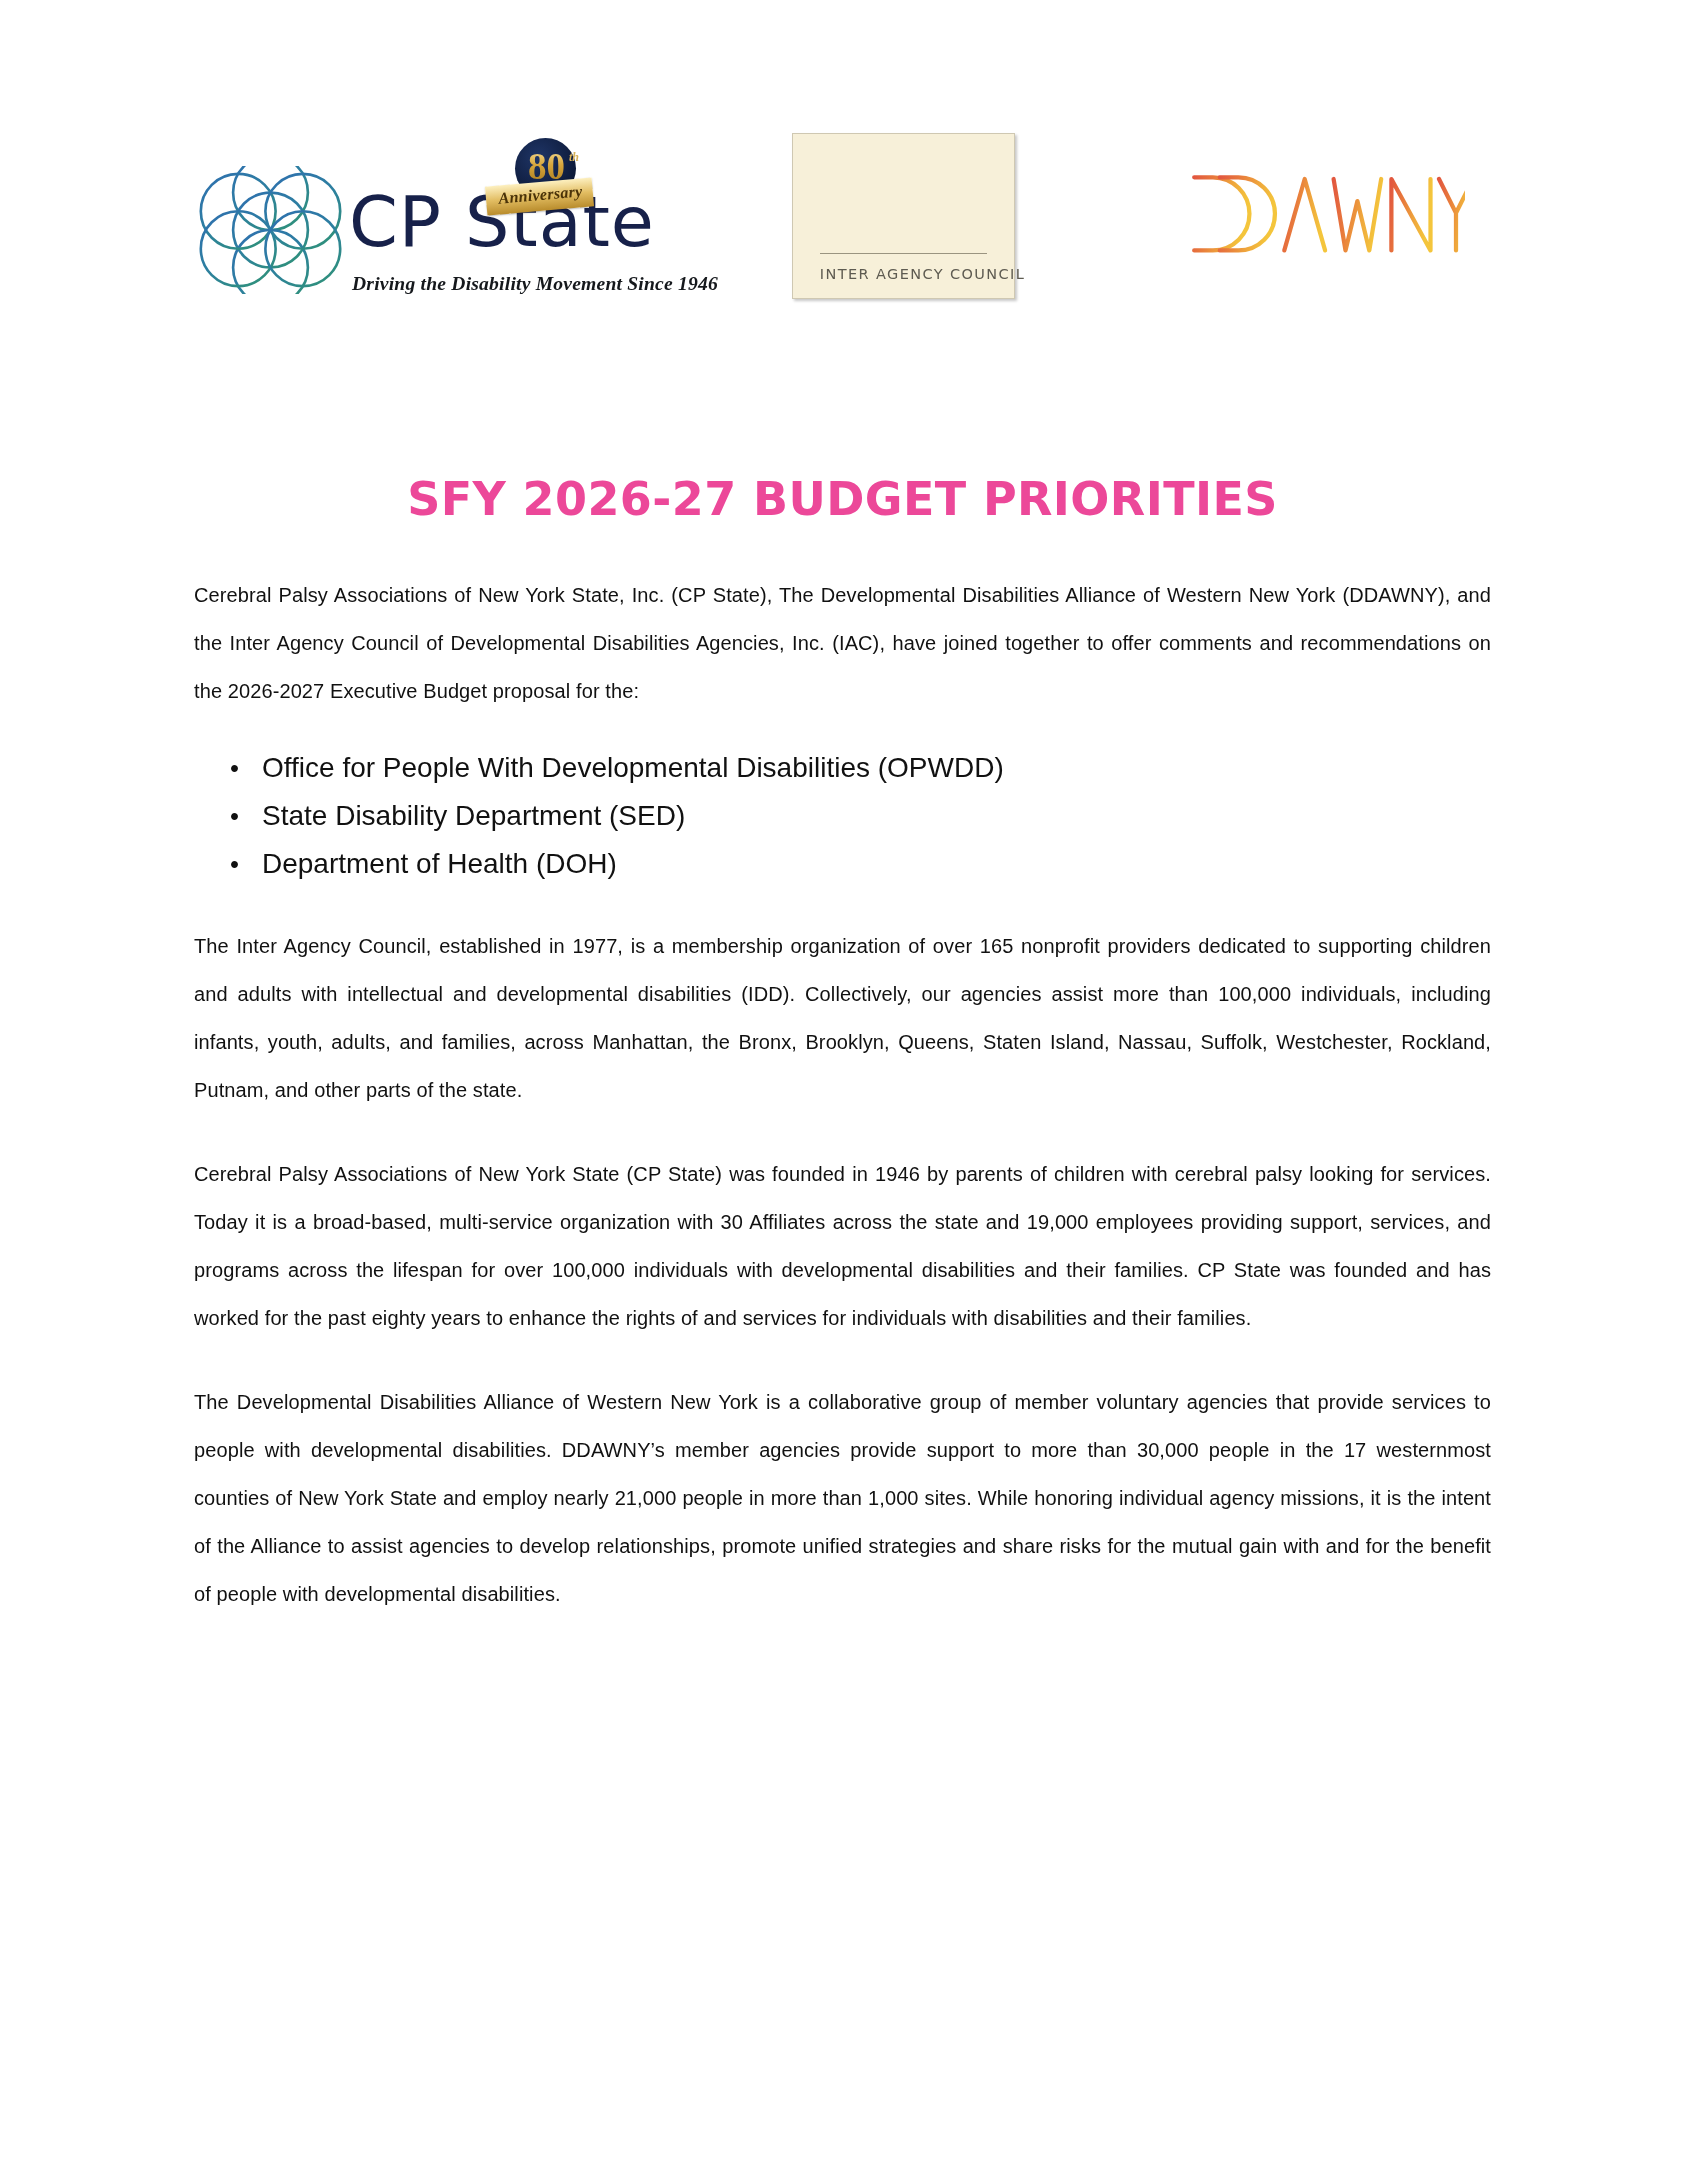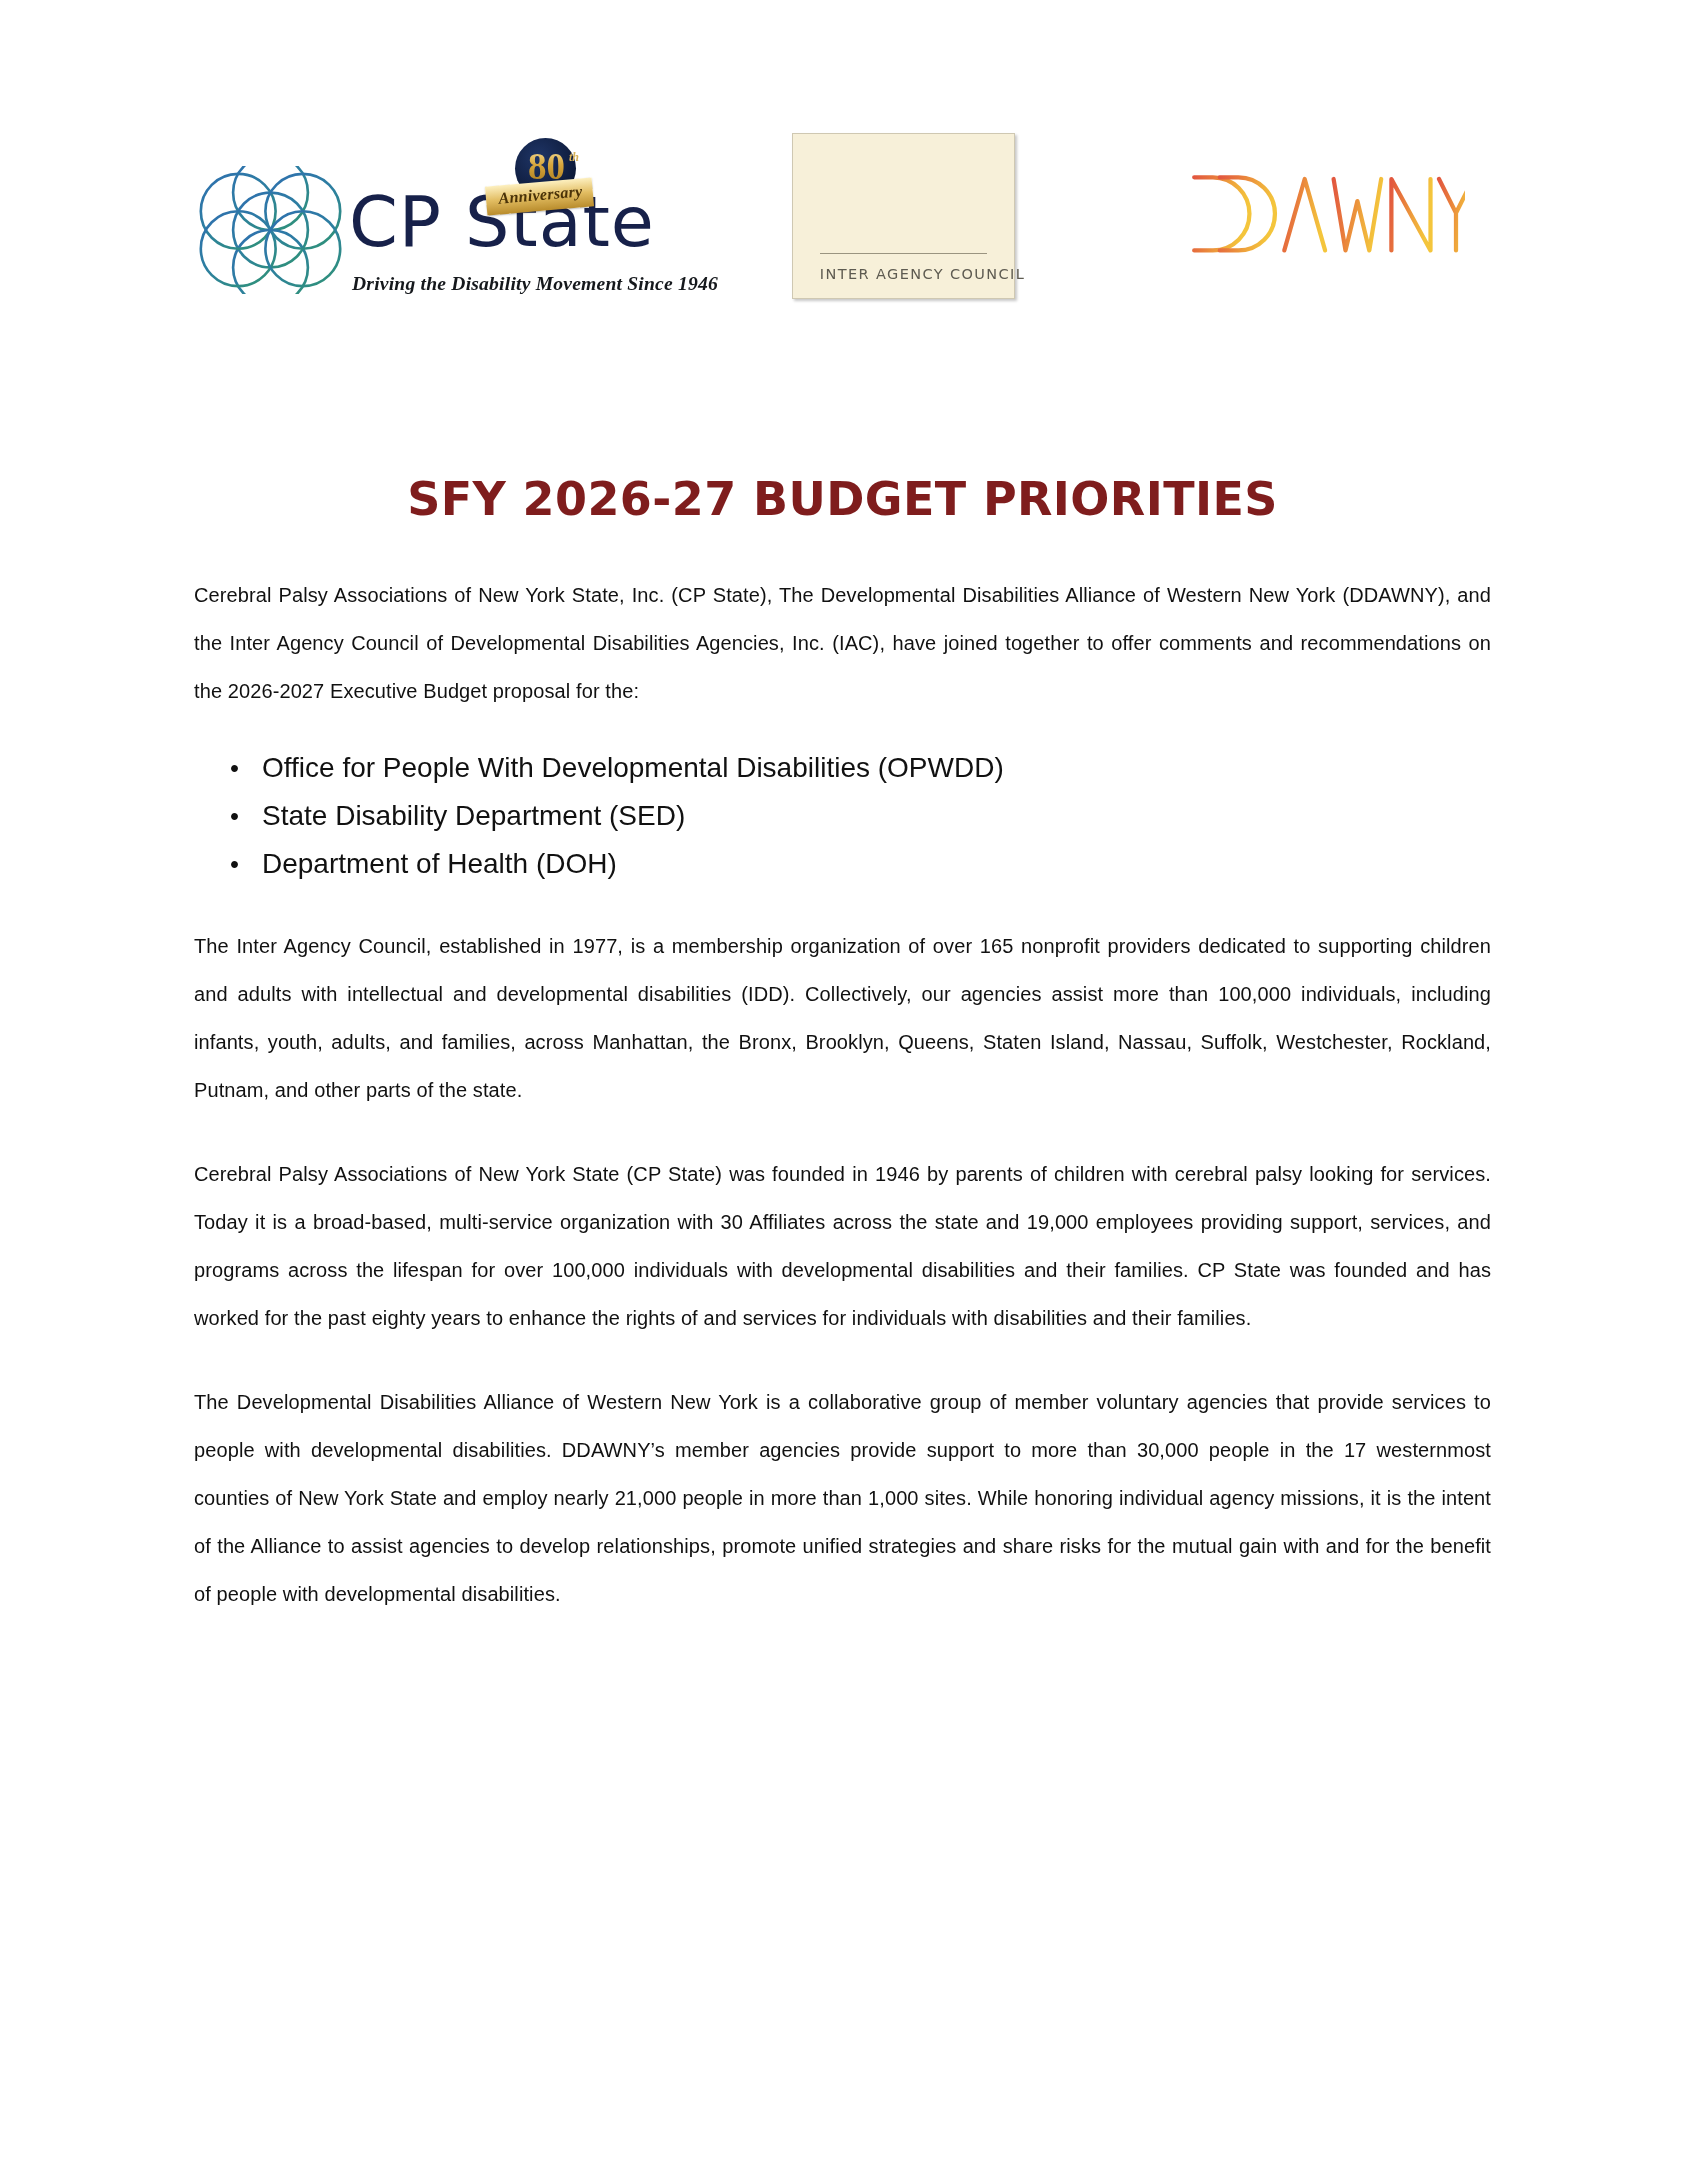--- a/index.html
+++ b/index.html
@@ -201,21 +201,21 @@
   .doc-title {
     position: absolute;
     top: 441px;
     left: 0;
     width: 1685px;
     text-align: center;
     font-family: "DejaVu Sans", sans-serif;
     font-weight: 700;
     font-size: 46px;
     letter-spacing: 0.4px;
-    color: #7f1d1d;
+    color: #ec4899;
     white-space: nowrap;
   }
 
   
   .body-wrap {
     position: absolute;
     top: 571px;
     left: 194px;
     width: 1297px;
   }

